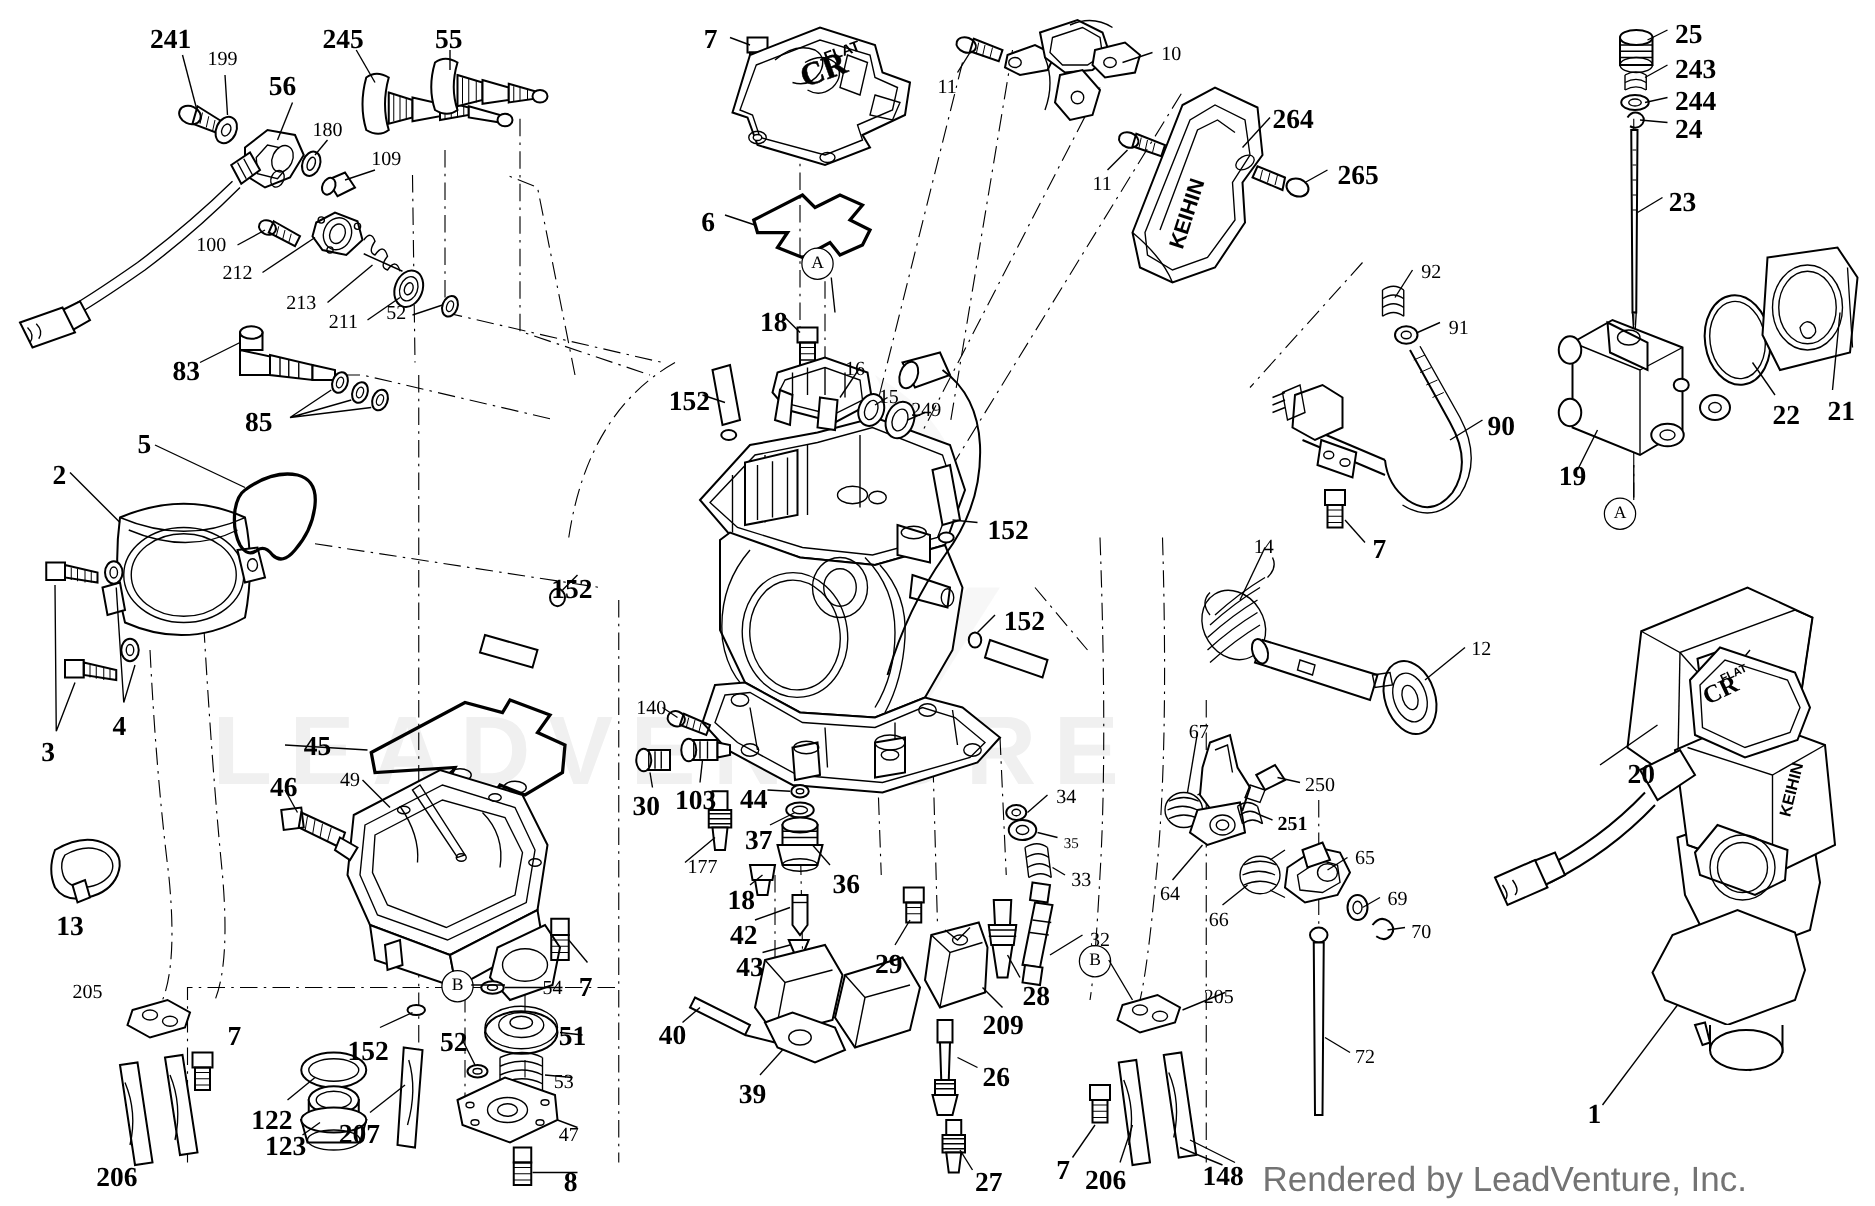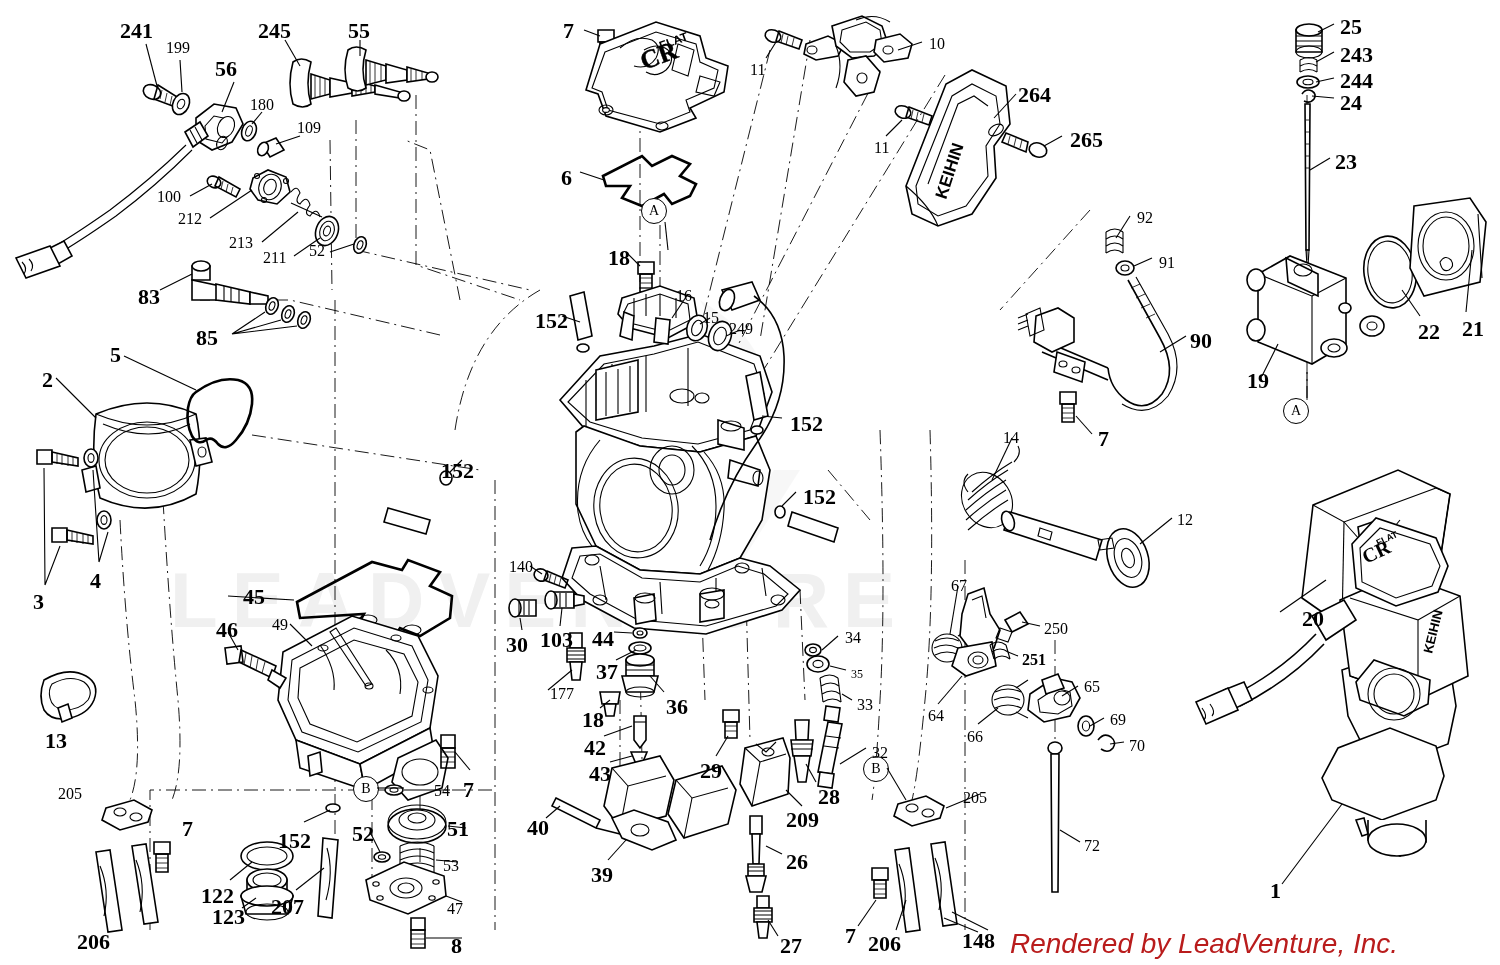--- a/index.html
+++ b/index.html
@@ -6,21 +6,21 @@
   html,body{margin:0;padding:0;background:#ffffff;}
   body{font-family:"Liberation Sans",sans-serif;}
   #stage{position:relative;width:1500px;height:965px;background:#fff;overflow:hidden;}
   #svgroot{position:absolute;left:0;top:0;width:1500px;height:965px;}
   .wm{position:absolute;font-family:"Liberation Sans",sans-serif;font-weight:700;color:#f0f0f0;
       letter-spacing:14px;user-select:none;pointer-events:none;}
   .cal{position:absolute;font-family:"Liberation Serif",serif;color:#000;white-space:nowrap;
        line-height:1;user-select:none;}
   .cal.b{font-weight:700;}
   .cal.s{font-weight:400;}
-  .footer{position:absolute;font-family:"Liberation Sans",sans-serif;color:#b91c1c;white-space:nowrap;font-style:italic;}
+  .footer{position:absolute;font-family:"Liberation Sans",sans-serif;color:#737373;white-space:nowrap;}
   .circ{position:absolute;width:24px;height:24px;border:1.6px solid #000;border-radius:50%;
         display:flex;align-items:center;justify-content:center;font-family:"Liberation Serif",serif;
         font-size:14px;color:#000;background:#fff;}
   svg{display:block;}
   .pt{stroke:#000;fill:none;stroke-width:1.1;}
   .pt2{stroke:#000;fill:none;stroke-width:1.6;}
   .thick{stroke:#000;fill:none;stroke-width:2.6;}
   .fillw{fill:#ffffff;stroke:#000;stroke-width:1.1;}
   .fillw2{fill:#ffffff;stroke:#000;stroke-width:1.6;}
   .dash{stroke:#000;fill:none;stroke-width:0.9;stroke-dasharray:14 5 2 5;}

